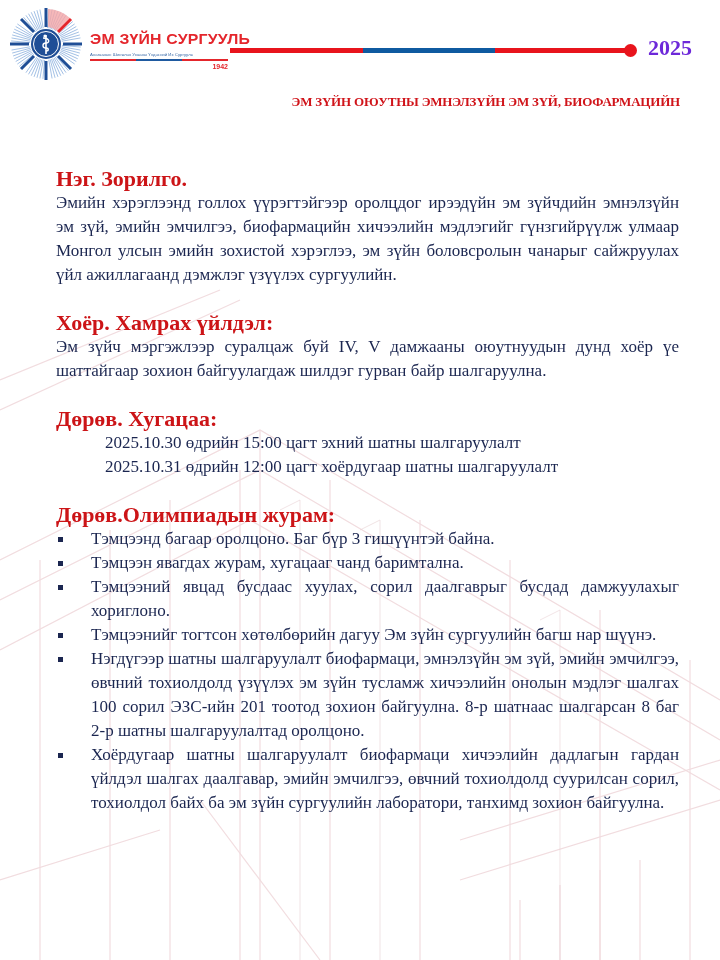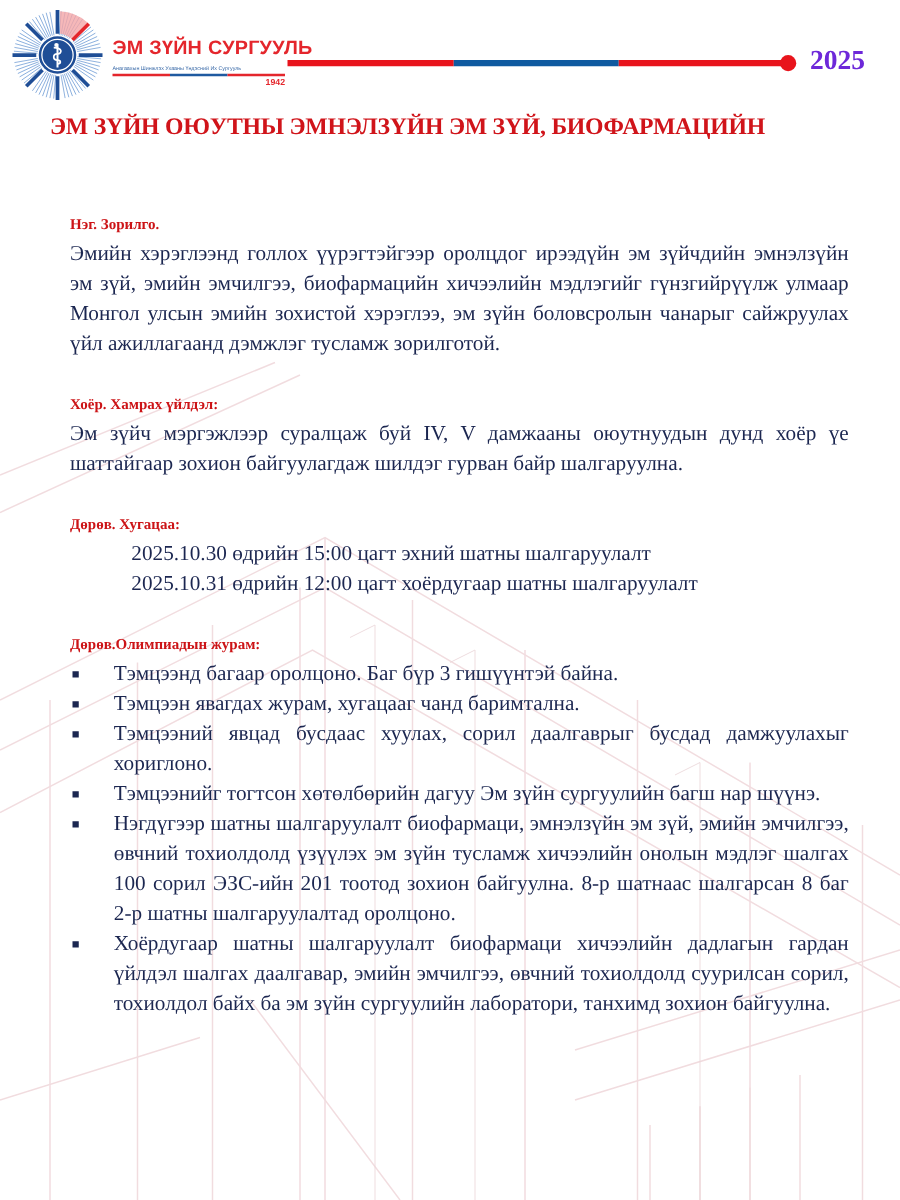--- a/index.html
+++ b/index.html
@@ -29,31 +29,31 @@
 
     .timeline { position: absolute; left: 230px; top: 48px; height: 5px; width: 398px; display: flex; }
     .timeline .seg { flex: 1; height: 5px; }
     .timeline-dot { position: absolute; left: 624px; top: 44px; width: 13px; height: 13px; border-radius: 50%; background: #e8141c; }
     .year-label {
       position: absolute; left: 648px; top: 34px; font-family: "Liberation Serif", "DejaVu Serif", serif;
       font-weight: 700; font-size: 22px; color: #6d28d9; line-height: 28px;
     }
 
     .doc-title {
-      position: absolute; left: 40px; top: 90px; width: 640px; text-align: left; z-index: 2;
-      font-family: "Liberation Serif", "DejaVu Serif", serif; font-weight: 700; font-size: 19px;
+      position: absolute; left: 40px; top: 90px; width: 640px; text-align: right; z-index: 2;
+      font-family: "Liberation Serif", "DejaVu Serif", serif; font-weight: 700; font-size: 13px;
       line-height: 24px; color: #d0141a; letter-spacing: -0.2px;
     }
 
     .content {
       position: absolute; left: 56px; top: 167px; width: 623px; z-index: 2;
       font-family: "Liberation Serif", "DejaVu Serif", serif; color: #1b2650; font-size: 17px; line-height: 24px;
     }
     .section { margin-bottom: 24px; }
-    .section-heading { font-weight: 700; color: #cc1417; font-size: 12px; line-height: 24px; }
+    .section-heading { font-weight: 700; color: #cc1417; font-size: 22px; line-height: 24px; }
     .para { text-align: justify; text-align-last: left; }
     .schedule-line { padding-left: 49px; white-space: nowrap; }
     .bullets { list-style: none; }
     .bullets li { position: relative; padding-left: 35px; text-align: justify; text-align-last: left; }
     .bullet-mark {
       position: absolute; left: 2px; top: 10px; width: 5px; height: 5px; background: #1b2650;
     }
   </style>
 </head>
 <body>
@@ -189,21 +189,21 @@
   <div class="year-label">2025</div>
 </header>
 
 <h1 class="doc-title">
   <div>ЭМ ЗҮЙН ОЮУТНЫ ЭМНЭЛЗҮЙН ЭМ ЗҮЙ, БИОФАРМАЦИЙН</div>
 </h1>
 
 <main class="content">
   <section class="section">
     <div class="section-heading">Нэг. Зорилго.</div>
-    <p class="para">Эмийн хэрэглээнд голлох үүрэгтэйгээр оролцдог ирээдүйн эм зүйчдийн эмнэлзүйн эм зүй, эмийн эмчилгээ, биофармацийн хичээлийн мэдлэгийг гүнзгийрүүлж улмаар Монгол улсын эмийн зохистой хэрэглээ, эм зүйн боловсролын чанарыг сайжруулах үйл ажиллагаанд дэмжлэг тусламж зорилготой.</p>
+    <p class="para">Эмийн хэрэглээнд голлох үүрэгтэйгээр оролцдог ирээдүйн эм зүйчдийн эмнэлзүйн эм зүй, эмийн эмчилгээ, биофармацийн хичээлийн мэдлэгийг гүнзгийрүүлж улмаар Монгол улсын эмийн зохистой хэрэглээ, эм зүйн боловсролын чанарыг сайжруулах үйл ажиллагаанд дэмжлэг үзүүлэх сургуулийн.</p>
   </section>
 
   <section class="section">
     <div class="section-heading">Хоёр. Хамрах үйлдэл:</div>
     <p class="para">Эм зүйч мэргэжлээр суралцаж буй IV, V дамжааны оюутнуудын дунд хоёр үе шаттайгаар зохион байгуулагдаж шилдэг гурван байр шалгаруулна.</p>
   </section>
 
   <section class="section">
     <div class="section-heading">Дөрөв. Хугацаа:</div>
     <div class="schedule-line">2025.10.30 өдрийн 15:00 цагт эхний шатны шалгаруулалт</div>

